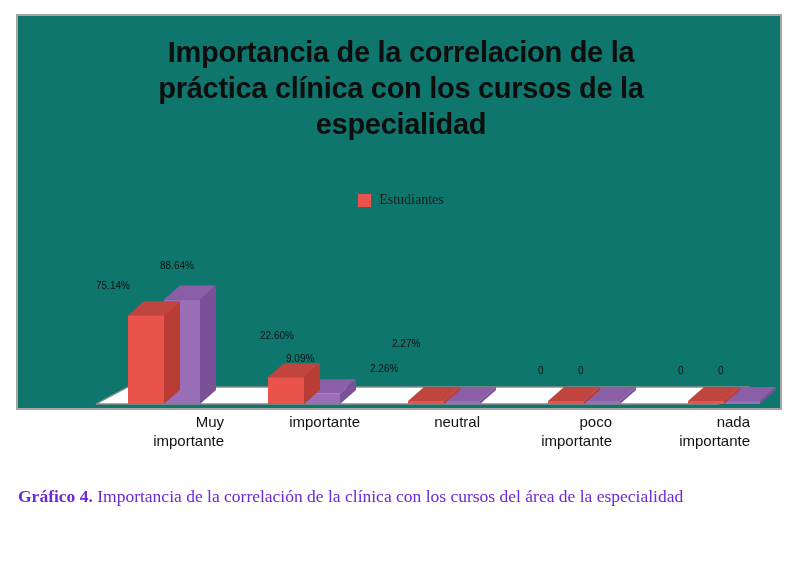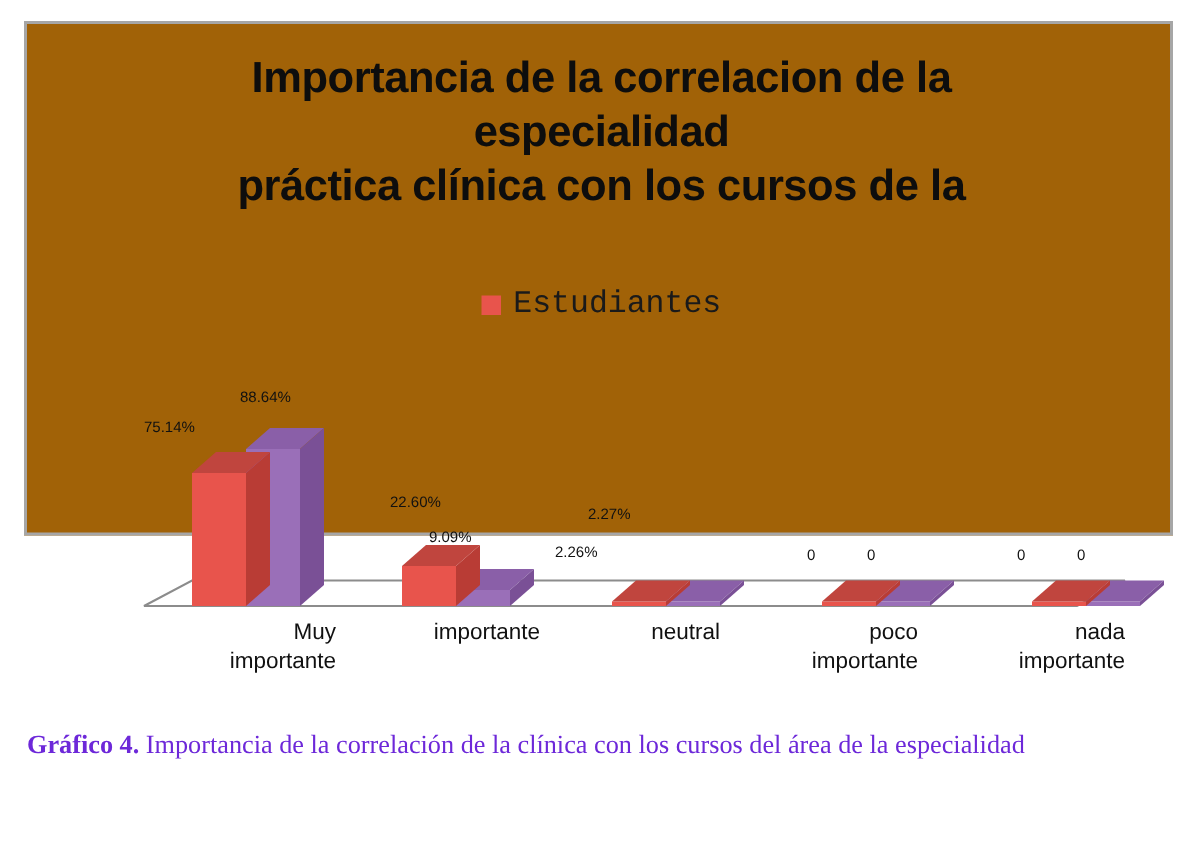--- a/index.html
+++ b/index.html
@@ -15,24 +15,24 @@
     overflow: hidden;
     position: relative;
   }
 
   
   .figure-box {
     position: absolute;
     left: 16px;
     top: 14px;
     width: 766px;
-    height: 343px;
+    height: 396px;
     border: 2px solid #a6a6a6;
     box-sizing: border-box;
-    background: #a16207;
+    background: #0f766e;
   }
 
   
   .chart-title {
     position: absolute;
     left: 60px;
     top: 18px;
     width: 646px;
     text-align: center;
     font-family: "Liberation Sans Narrow", "Liberation Sans", sans-serif;
@@ -58,23 +58,23 @@
     display: flex;
     align-items: center;
     gap: 8px;
   }
   .legend-swatch {
     width: 13px;
     height: 13px;
     display: block;
   }
   .legend-label {
-    font-size: 21px;
+    font-size: 14px;
     color: #1a1a1a;
-    font-family: Liberation Mono, monospace;
+    font-family: Liberation Serif, serif;
   }
 
   
   .plot {
     position: absolute;
     left: 0;
     top: 0;
     width: 766px;
     height: 457px;
   }
@@ -123,22 +123,22 @@
   }
   .caption b { font-weight: bold; }
 </style>
 </head>
 <body>
 
 <div class="figure-box">
 
   <div class="chart-title">
     <div>Importancia de la correlacion de la</div>
+    <div>práctica clínica con los cursos de la</div>
     <div>especialidad</div>
-    <div>práctica clínica con los cursos de la</div>
   </div>
 
   <div class="legend">
     <div class="legend-entry">
       <span class="legend-swatch" id="sw0" style="background: rgb(232, 84, 76);"></span>
       <span class="legend-label">Estudiantes</span>
     </div>
   </div>
 
   <div class="plot">

